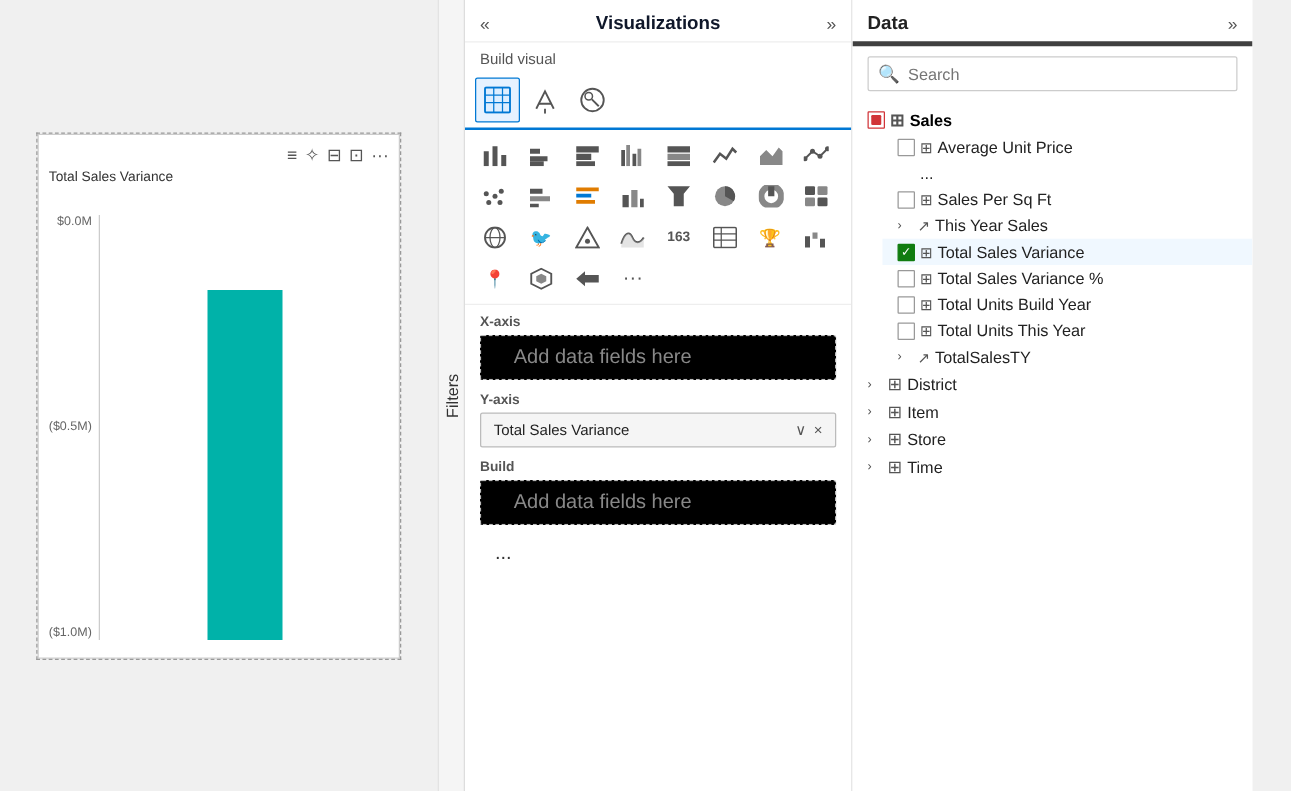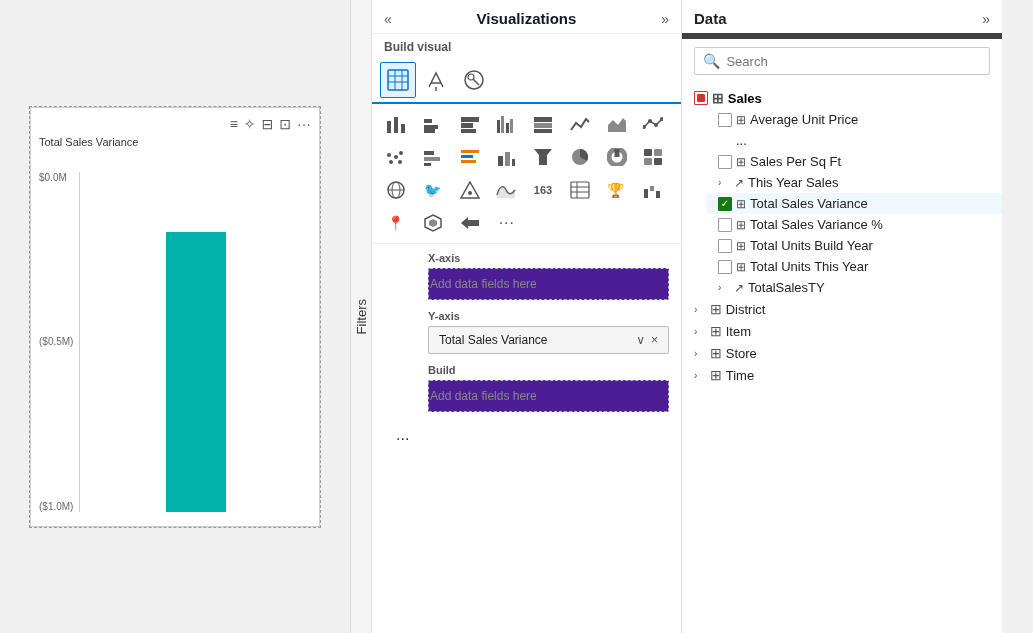--- a/index.html
+++ b/index.html
@@ -38,20 +38,21 @@
       align-items: flex-end;
     }
     .y-axis-labels {
       display: flex;
       flex-direction: column;
       justify-content: space-between;
       height: 340px;
       margin-right: 6px;
       font-size: 10px;
       color: #666;
+      align-items: flex-end;
     }
     .bar-area {
       flex: 1;
       height: 340px;
       display: flex;
       align-items: flex-end;
       justify-content: center;
       border-left: 1px solid #ccc;
       position: relative;
     }
@@ -97,21 +98,21 @@
     }
     .viz-header {
       display: flex;
       align-items: center;
       justify-content: space-between;
       padding: 10px 12px 6px;
       border-bottom: 1px solid #eee;
     }
     .viz-header-title { font-size: 15px; font-weight: 600; color: #0f172a; }
 
-    .viz-build-visual { padding: 6px 12px 4px; font-size: 12px; color: #555; font-weight: bold; }
+    .viz-build-visual { padding: 6px 12px 4px; font-size: 12px; color: #555; }
 
     .viz-type-icons {
       padding: 4px 8px;
       display: flex;
       gap: 2px;
       border-bottom: 2px solid #0078d4;
       margin-bottom: 0;
     }
     .viz-type-icon {
       width: 36px; height: 36px;
@@ -137,30 +138,30 @@
       font-size: 16px;
       color: #444;
     }
 
     
     .viz-fields {
       flex: 1;
       overflow-y: auto;
       padding: 8px 12px;
     }
-    .field-section { margin-bottom: 10px; margin-left: 44px; }
+    .field-section { margin-bottom: 10px; }
     .field-label { font-size: 11px; color: #555; margin-bottom: 4px; font-weight: 600; }
     .field-drop-zone {
       border: 1px dashed #bbb;
       border-radius: 2px;
-      padding: 8px 1px;
-      font-size: 12px;
+      padding: 8px 26px;
+      font-size: 16px;
       color: #888;
       min-height: 32px;
-      background: #4c1d95;
+      background: #000000;
     }
     .field-filled {
       border: 1px solid #bbb;
       border-radius: 2px;
       padding: 6px 10px;
       font-size: 12px;
       color: #222;
       background: #f5f5f5;
       display: flex;
       align-items: center;
@@ -175,21 +176,21 @@
       background: white;
       display: flex;
       flex-direction: column;
       overflow: hidden;
     }
     .data-header {
       display: flex;
       align-items: flex-end;
       justify-content: space-between;
       padding: 10px 12px 6px;
-      border-bottom: 6px solid #404040;
+      border-bottom: 4px solid #404040;
     }
     .data-header-title { font-size: 15px; font-weight: 600; color: #222; }
     .data-header-arrow { color: #555; font-size: 14px; cursor: pointer; }
 
     .data-search {
       display: flex;
       align-items: center;
       margin: 8px 12px;
       border: 1px solid #ccc;
       border-radius: 2px;

